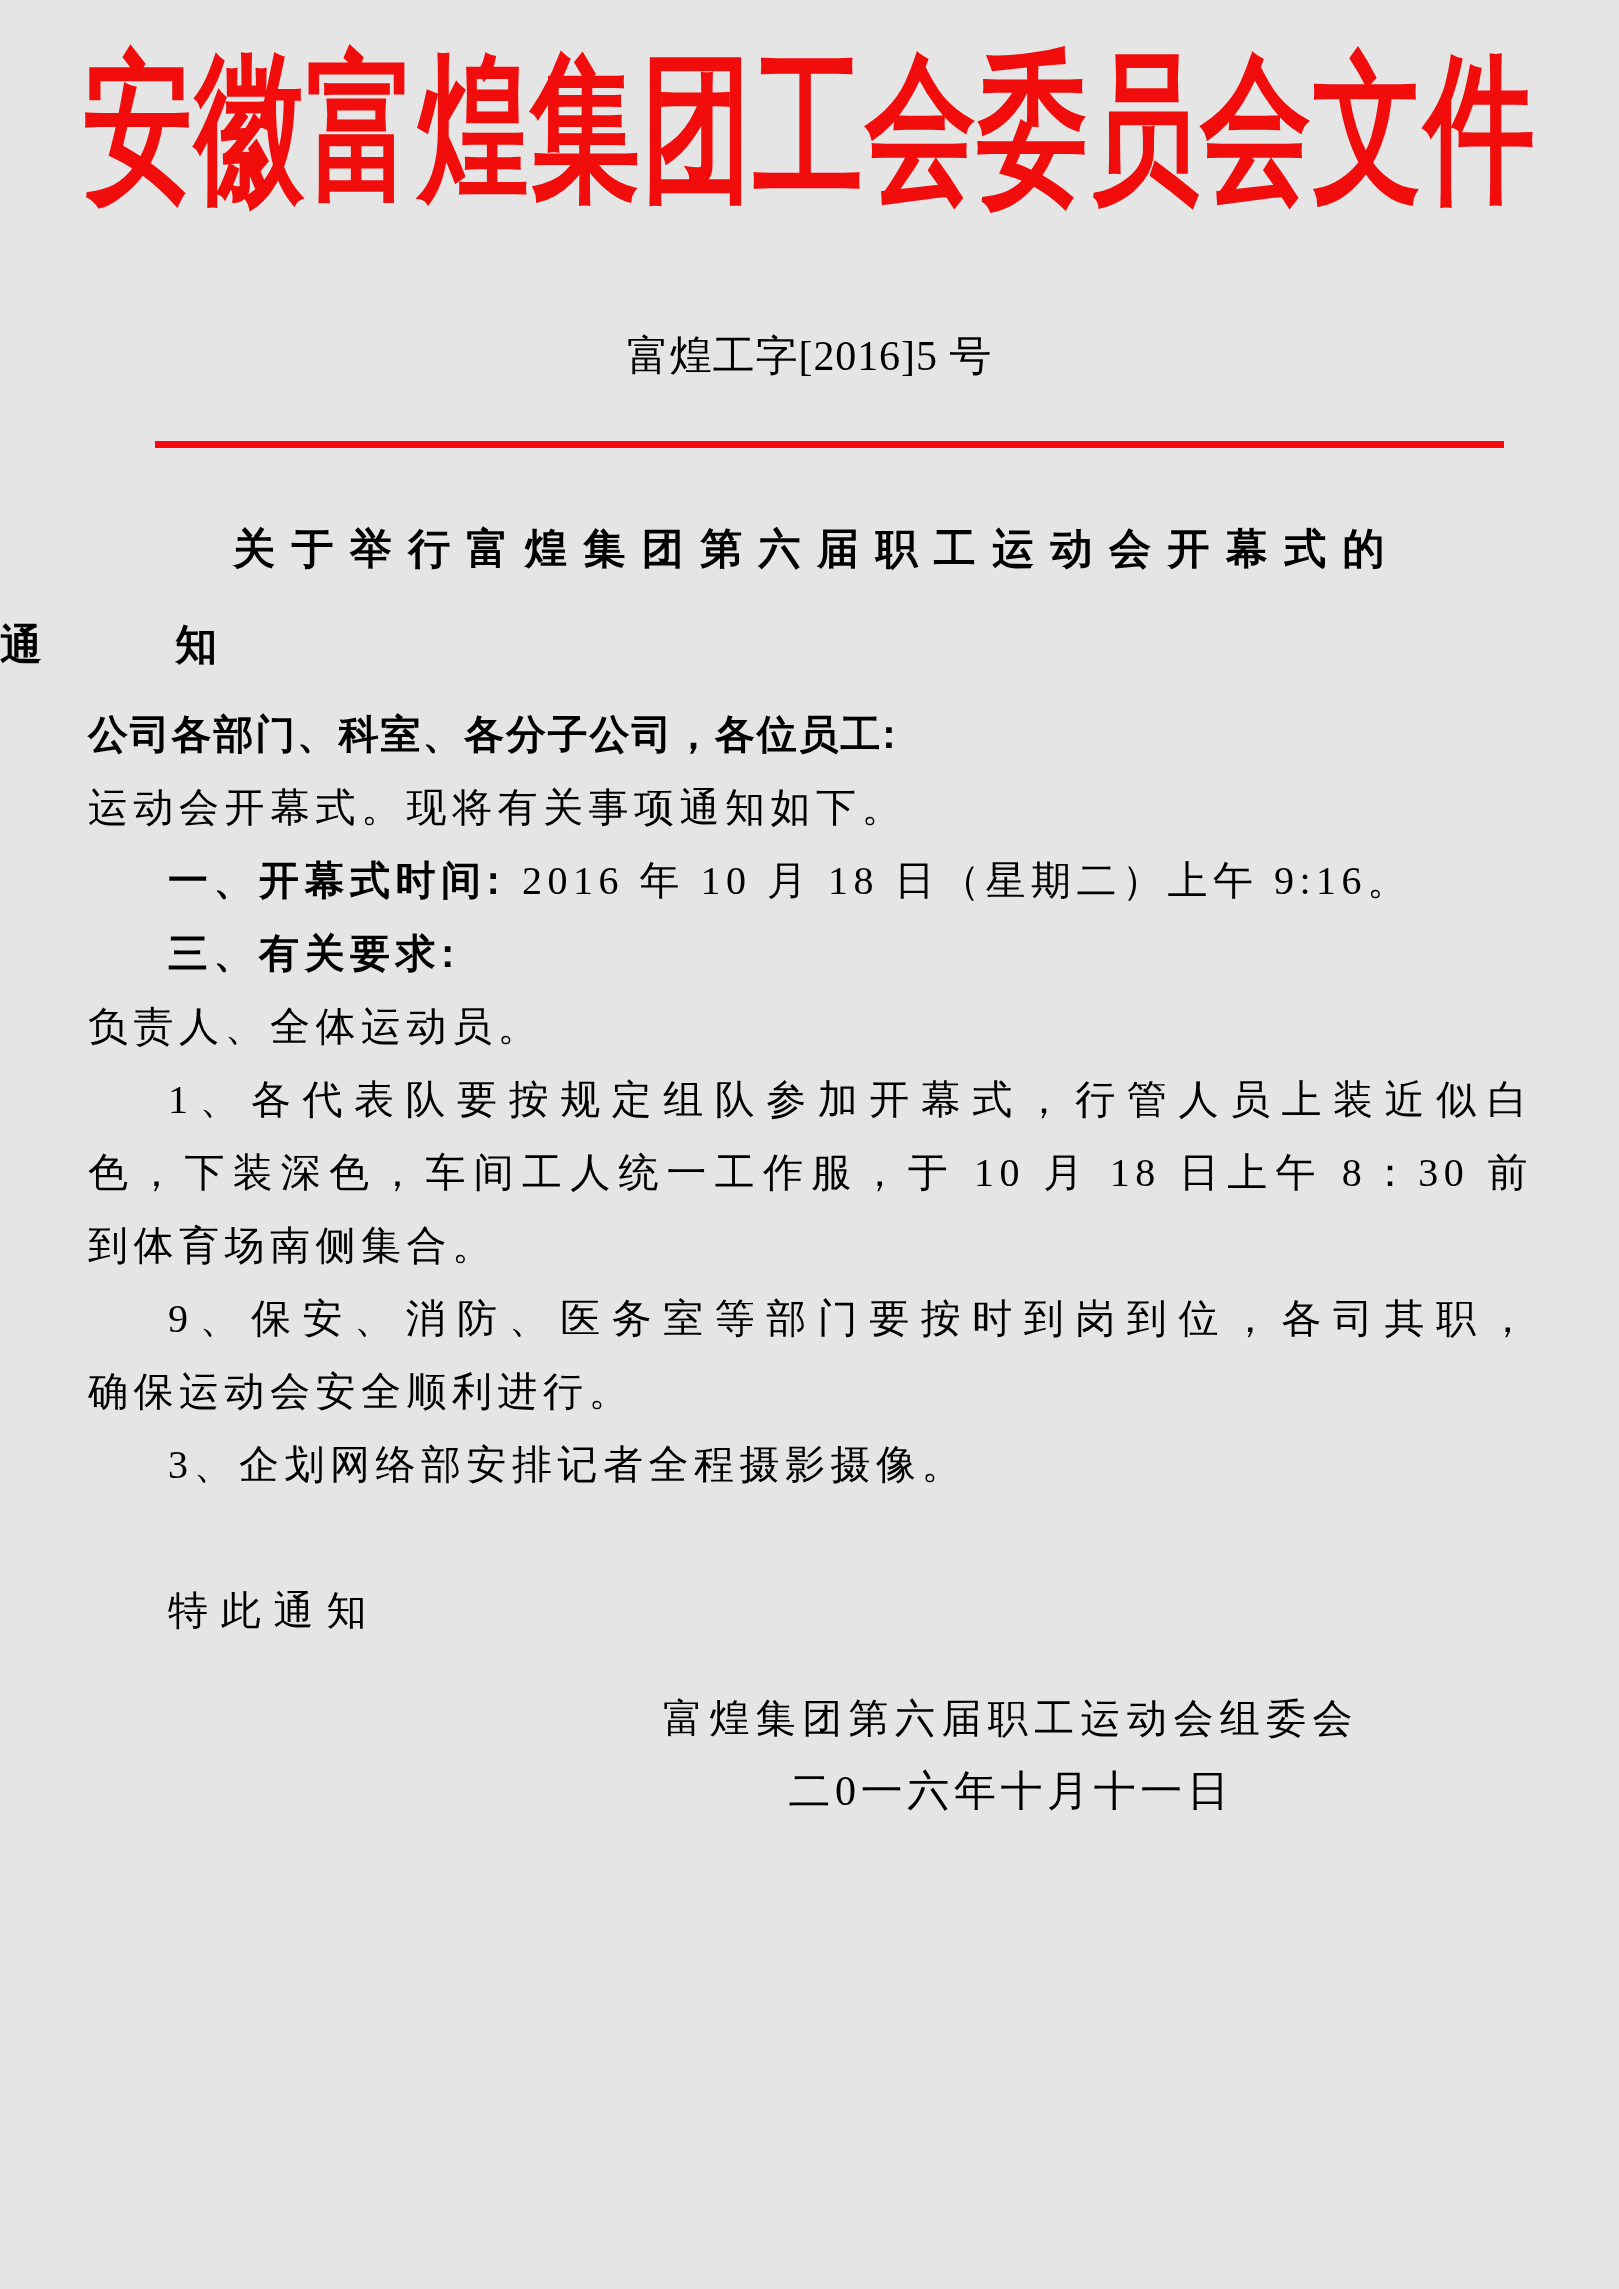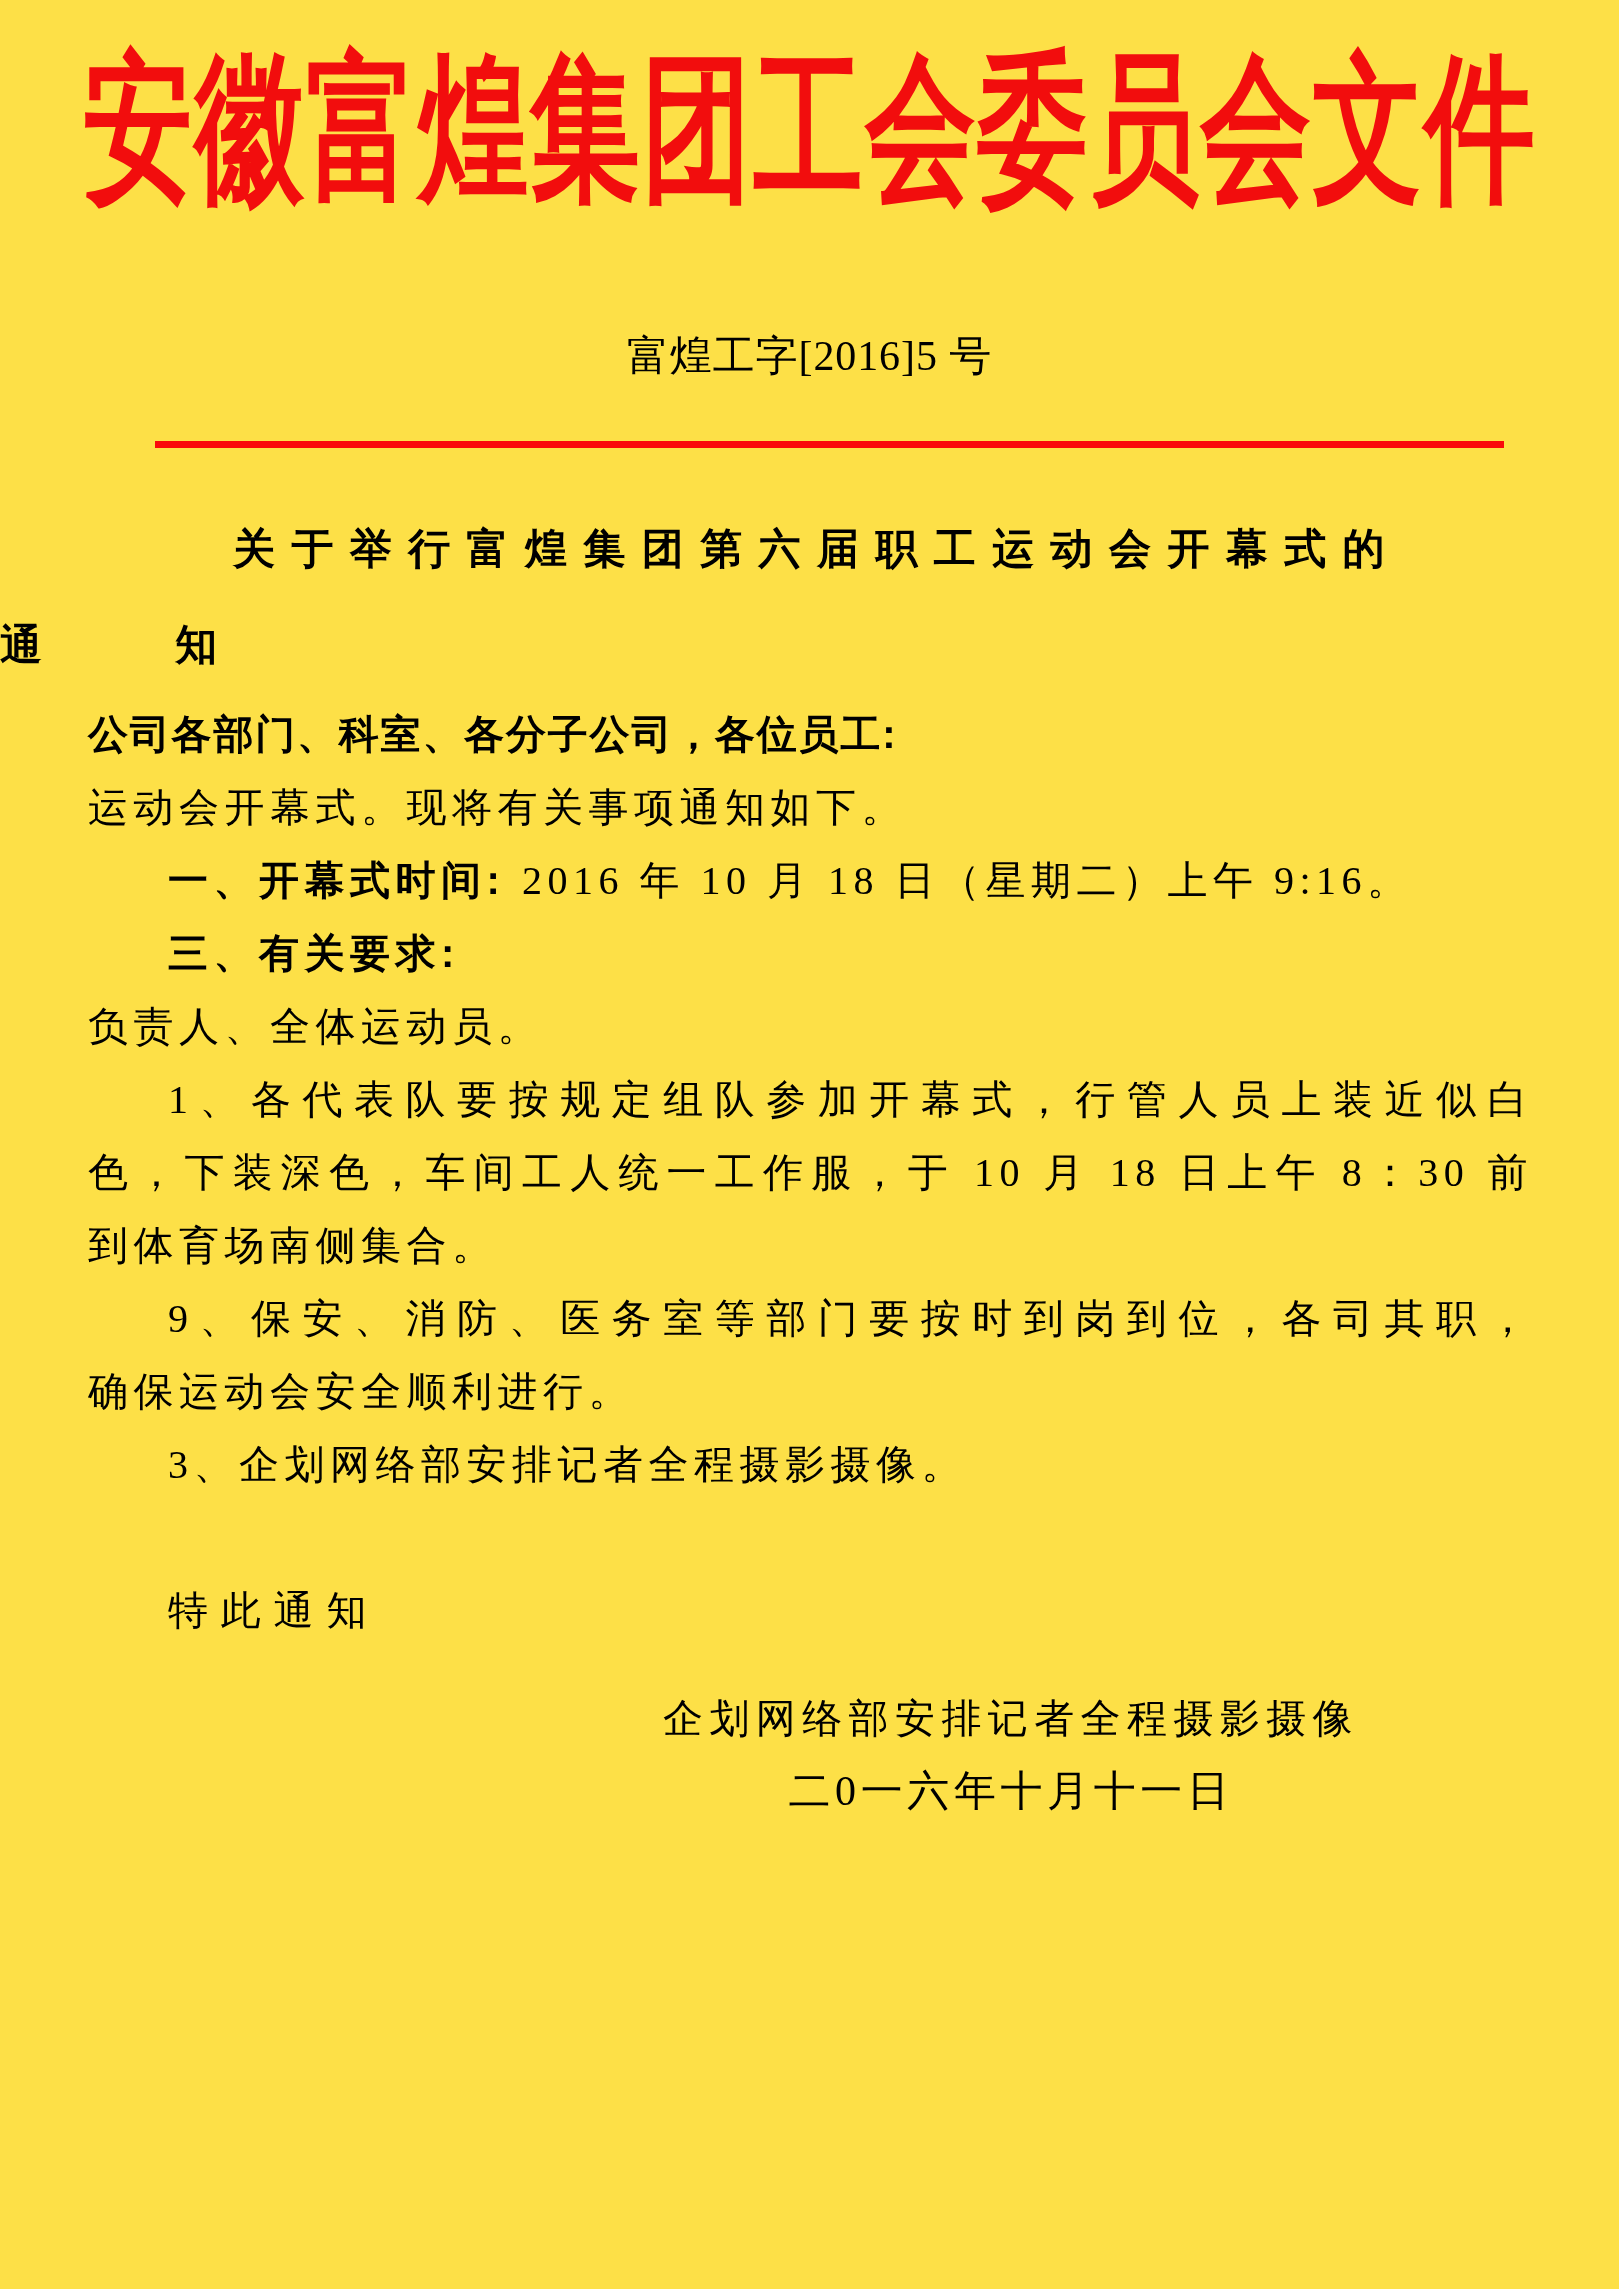--- a/index.html
+++ b/index.html
@@ -1,21 +1,21 @@
 <!DOCTYPE html>
 <html style="font-size:14.6px"><head>
 <meta charset="utf-8">
 <style>
   * { margin: 0; padding: 0; box-sizing: border-box; }
   html, body { background: #ffffff; }
   .page {
     position: relative;
     width: 1619px;
     height: 2290px;
-    background: #fde047;
+    background: #e5e5e5;
     overflow: hidden;
     font-family: "Liberation Serif", serif;
     color: #000000;
   }
   .org-title {
     margin-top: 46px;
     text-align: center;
     line-height: 169px;
     height: 169px;
     white-space: nowrap;
@@ -147,20 +147,20 @@
     <div class="line indent just"><span>9、保安、消防、医务室等部门要按时到岗到位，各司其职，</span></div>
     <div class="line"><span>确保运动会安全顺利进行。</span></div>
 
     <div class="line indent"><span>3、企划网络部安排记者全程摄影摄像。</span></div>
 
     <div class="spacer"></div>
 
     <div class="closing line indent">特此通知</div>
 
     <div class="sig-block">
-      <div class="sig-org">企划网络部安排记者全程摄影摄像</div>
+      <div class="sig-org">富煌集团第六届职工运动会组委会</div>
       <div class="sig-date">二0一六年十月十一日</div>
     </div>
 
   </div>
 
 </div>
 
 
 </body></html>

